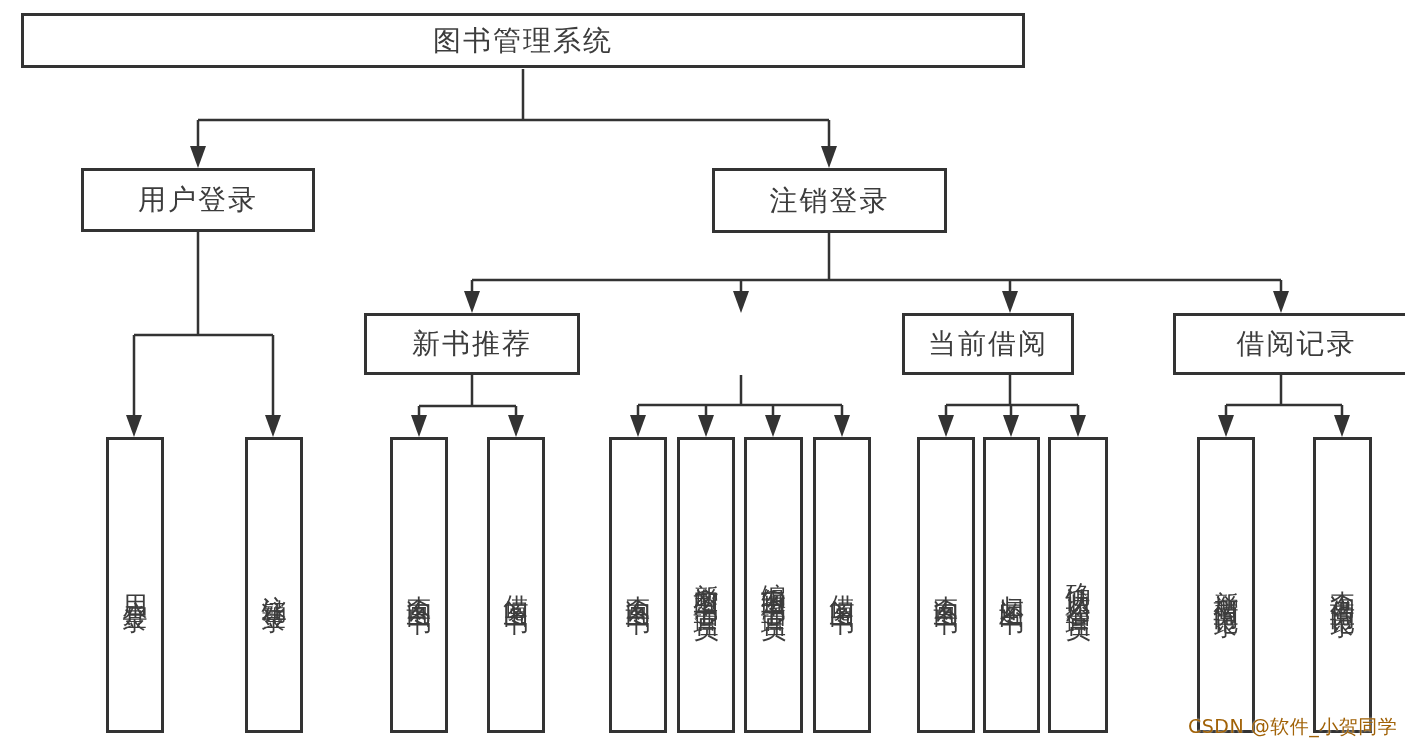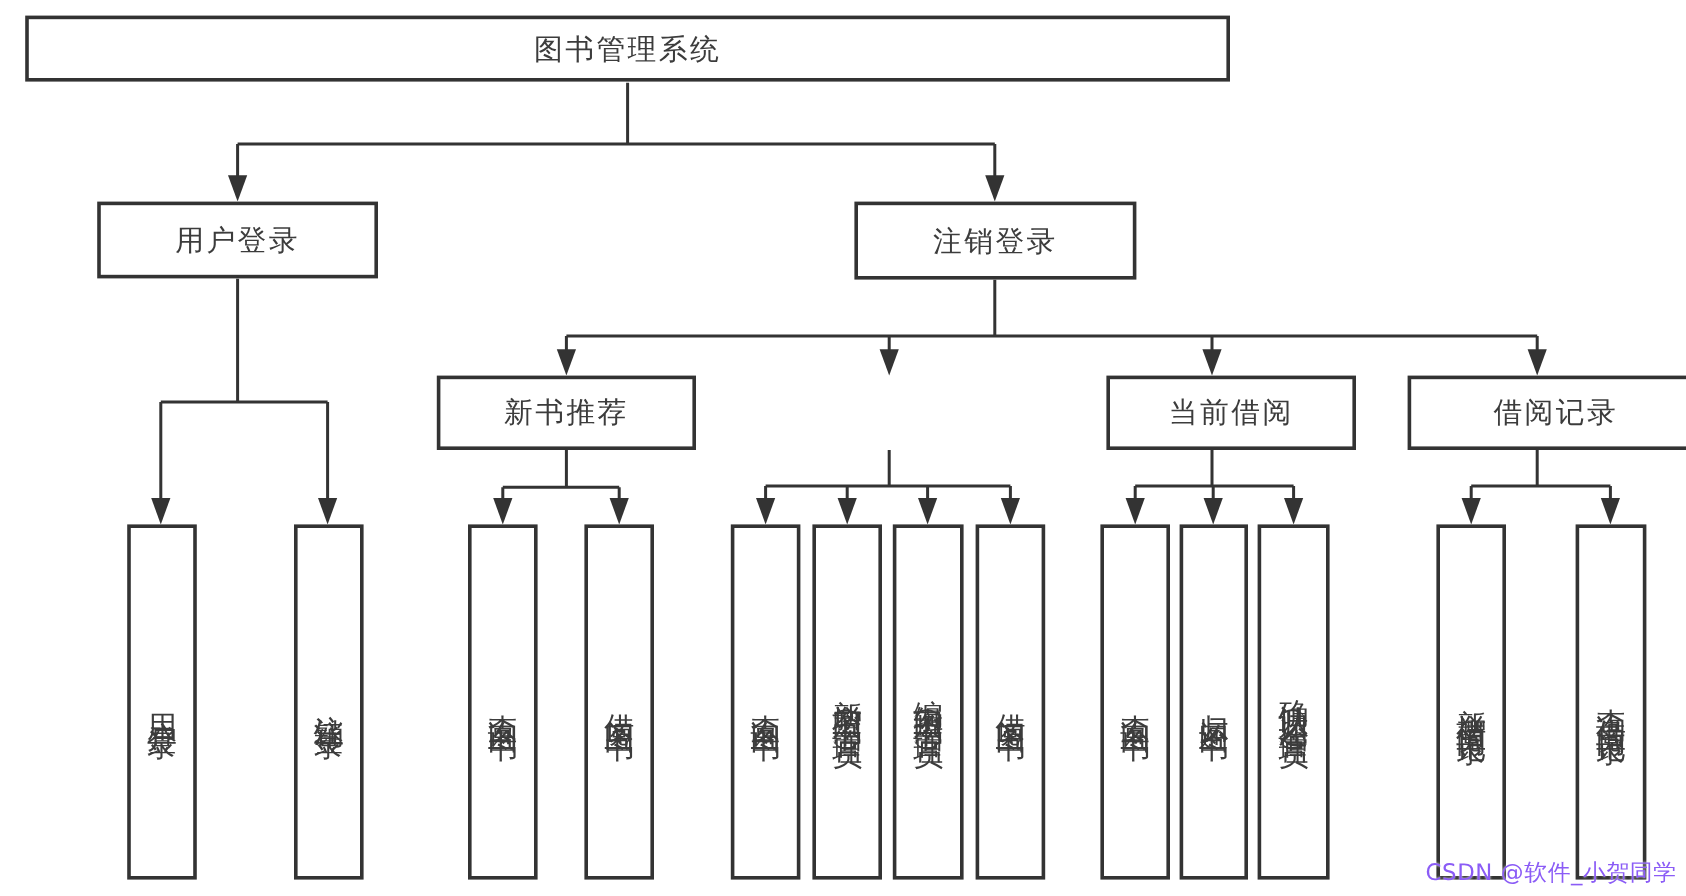--- a/index.html
+++ b/index.html
@@ -26,38 +26,38 @@
     box-sizing: border-box;
     background: #ffffff;
     border: 3px solid #333333;
     color: #3c3c3c;
     display: flex;
     align-items: center;
     justify-content: center;
     text-align: center;
   }
   .hnode {
-    font-size: 24px;
+    font-size: 28px;
     letter-spacing: 2px;
     white-space: nowrap;
   }
   .vnode {
     writing-mode: vertical-rl;
     font-size: 25px;
     letter-spacing: 5px;
     line-height: 1;
   }
   .watermark {
     position: absolute;
     left: 1188px;
     top: 714px;
     z-index: 10;
     font-size: 19px;
     letter-spacing: 0.5px;
-    color: #8b5cf6;
+    color: #a16207;
     white-space: nowrap;
     text-shadow: 0 0 2px #ffffff;
   }
 </style>
 </head>
 <body>
 
 <div class="stage">
 
   <svg class="connectors" width="1405" height="747" viewBox="0 0 1405 747">
@@ -99,21 +99,21 @@
       <polygon points="1334,415 1350,415 1342,437"></polygon>
     </g>
   </svg>
 
   <div class="node hnode" style="left:21px; top:13px; width:1004px; height:55px;">图书管理系统</div>
 
   <div class="node hnode" style="left:81px; top:168px; width:234px; height:64px;">用户登录</div>
   <div class="node hnode" style="left:712px; top:168px; width:235px; height:65px;">注销登录</div>
 
   <div class="node hnode" style="left:364px; top:313px; width:216px; height:62px;">新书推荐</div>
-  <div class="node hnode" style="left:902px; top:313px; width:208px; height:62px;margin-left:20px;">当前借阅</div>
+  <div class="node hnode" style="left:902px; top:313px; width:172px; height:62px;">当前借阅</div>
   <div class="node hnode" style="left:1173px; top:313px; width:247px; height:62px;">借阅记录</div>
 
   <div class="node vnode" style="left:106px; top:437px; width:58px; height:296px;">用户登录</div>
   <div class="node vnode" style="left:245px; top:437px; width:58px; height:296px;">注销登录</div>
 
   <div class="node vnode" style="left:390px; top:437px; width:58px; height:296px;">查询图书</div>
   <div class="node vnode" style="left:487px; top:437px; width:58px; height:296px;">借阅图书</div>
 
   <div class="node vnode" style="left:609px; top:437px; width:58px; height:296px;">查询图书</div>
   <div class="node vnode" style="left:677px; top:437px; width:58px; height:296px;">新增图书（管理员）</div>

